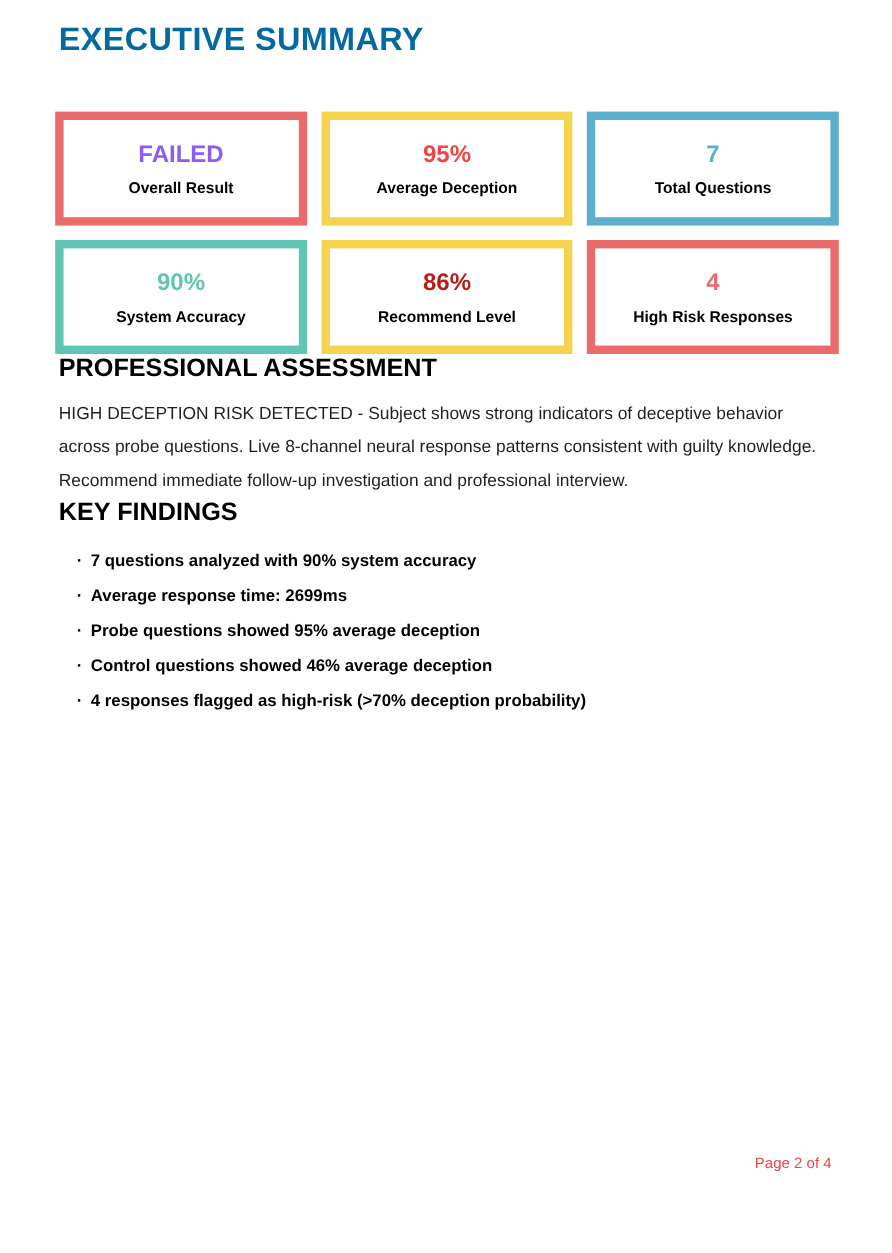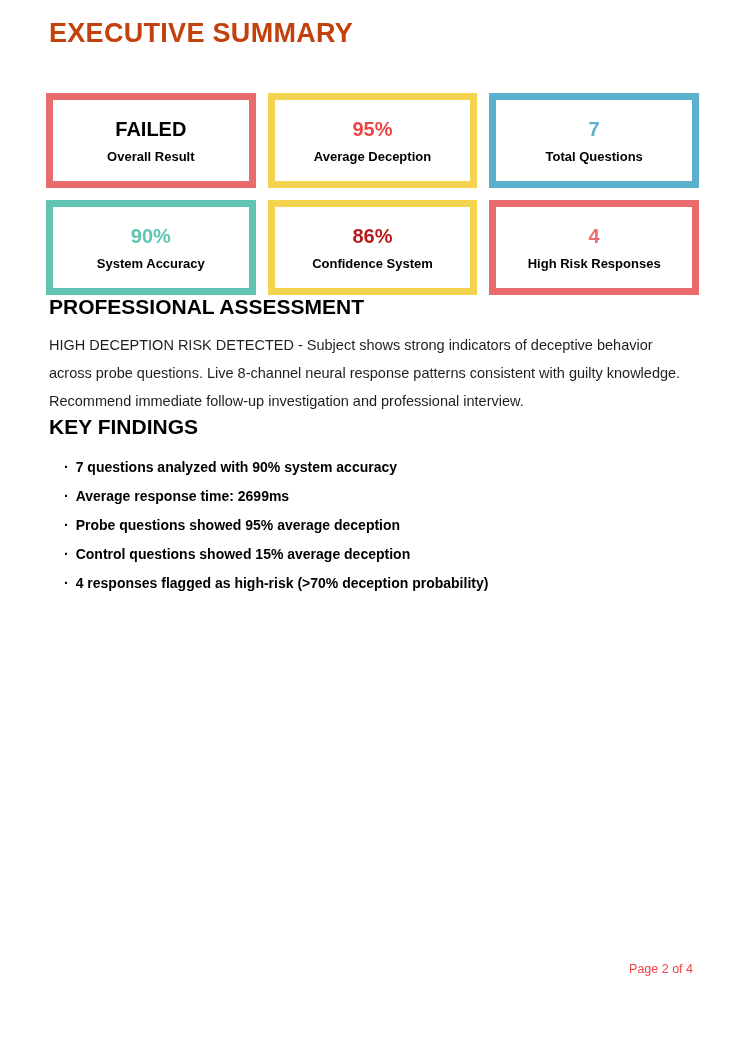--- a/index.html
+++ b/index.html
@@ -12,21 +12,21 @@
     font-family: "Liberation Sans", sans-serif;
     color: #000;
     overflow: hidden;
     padding: 18px 0 0 46px;
   }
   .doc-title {
     margin: 0 0 0 3px;
     font-size: 27px;
     font-weight: bold;
     letter-spacing: 0.3px;
-    color: #c2410c;
+    color: #0369a1;
   }
   .cards {
     display: grid;
     grid-template-columns: repeat(3, 1fr);
     gap: 12px 12px;
     width: 653px;
     margin-top: 44px;
   }
   .stat-card {
     height: 95px;
@@ -90,62 +90,62 @@
 </head>
 <body>
 
 <div class="page">
 
   <h1 class="doc-title">EXECUTIVE SUMMARY</h1>
 
   <div class="cards">
 
     <div class="stat-card" style="border-color: rgb(233, 107, 107);">
-      <div class="stat-value" style="color: #000000;">FAILED</div>
+      <div class="stat-value" style="color: #8b5cf6;">FAILED</div>
       <div class="stat-label">Overall Result</div>
     </div>
 
     <div class="stat-card" style="border-color: rgb(244, 212, 78);">
       <div class="stat-value" style="color: #ef4444; text-align: center;">95%</div>
       <div class="stat-label">Average Deception</div>
     </div>
 
     <div class="stat-card" style="border-color: rgb(92, 176, 206);">
       <div class="stat-value" style="color: rgb(92, 176, 206);">7</div>
       <div class="stat-label">Total Questions</div>
     </div>
 
     <div class="stat-card" style="border-color: rgb(96, 198, 179);">
       <div class="stat-value" style="color: rgb(96, 198, 179);">90%</div>
       <div class="stat-label">System Accuracy</div>
     </div>
 
     <div class="stat-card" style="border-color: rgb(244, 212, 78);">
       <div class="stat-value" style="color: #b91c1c;">86%</div>
-      <div class="stat-label">Confidence System</div>
+      <div class="stat-label">Recommend Level</div>
     </div>
 
     <div class="stat-card" style="border-color: rgb(233, 107, 107);">
       <div class="stat-value" style="color: rgb(233, 107, 107);">4</div>
       <div class="stat-label">High Risk Responses</div>
     </div>
 
   </div>
 
   <div class="section pa">
     <h2 class="section-heading">PROFESSIONAL ASSESSMENT</h2>
     <p class="assessment-text">HIGH DECEPTION RISK DETECTED - Subject shows strong indicators of deceptive behavior across probe questions. Live 8-channel neural response patterns consistent with guilty knowledge. Recommend immediate follow-up investigation and professional interview.</p>
   </div>
 
   <div class="section kf">
     <h2 class="section-heading">KEY FINDINGS</h2>
     <ul class="findings-list">
       <li class="finding-item"><span class="bullet-dot">·</span><span>7 questions analyzed with 90% system accuracy</span></li>
       <li class="finding-item"><span class="bullet-dot">·</span><span>Average response time: 2699ms</span></li>
       <li class="finding-item"><span class="bullet-dot">·</span><span>Probe questions showed 95% average deception</span></li>
-      <li class="finding-item"><span class="bullet-dot">·</span><span>Control questions showed 15% average deception</span></li>
+      <li class="finding-item"><span class="bullet-dot">·</span><span>Control questions showed 46% average deception</span></li>
       <li class="finding-item"><span class="bullet-dot">·</span><span>4 responses flagged as high-risk (&gt;70% deception probability)</span></li>
     </ul>
   </div>
 
   <div class="page-footer">Page 2 of 4</div>
 
 </div>
 
 </body></html>

